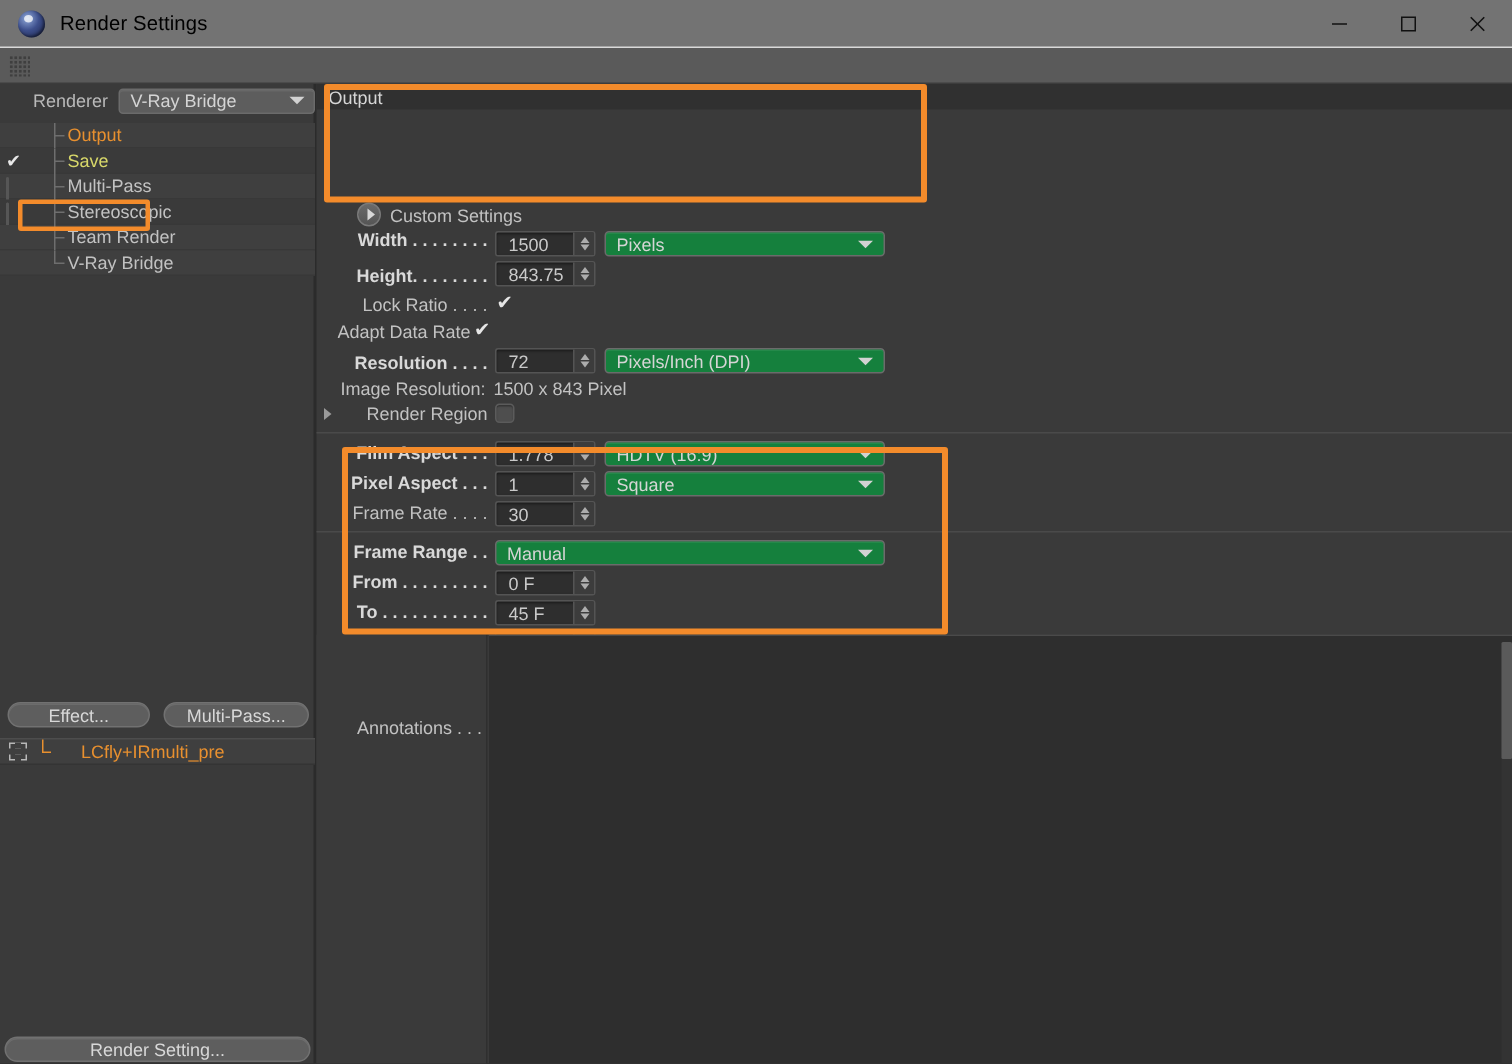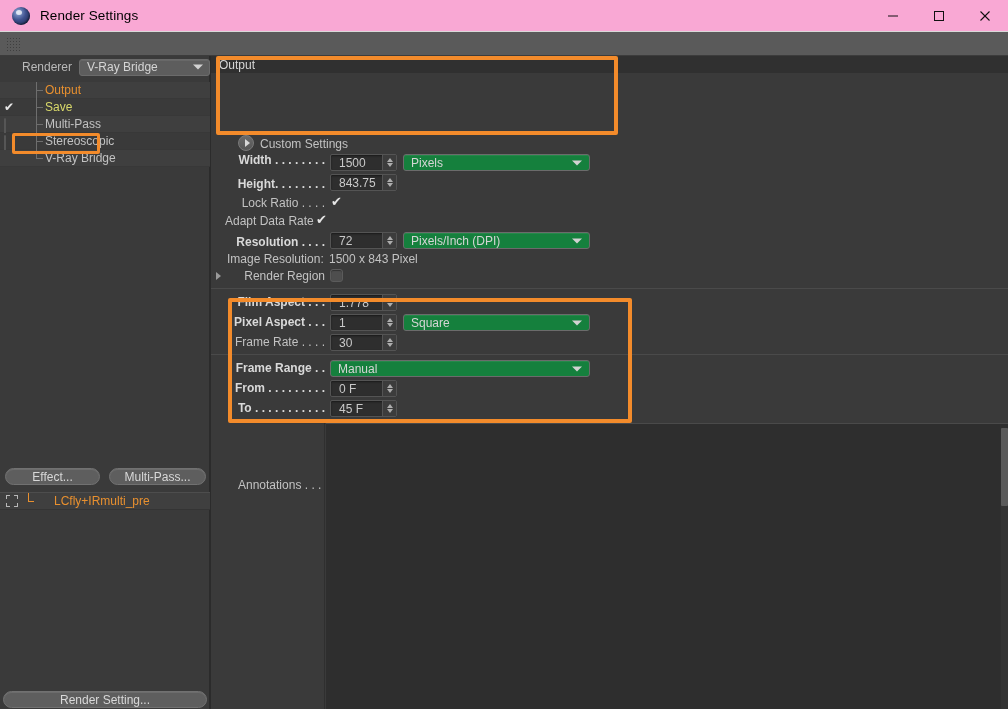--- a/index.html
+++ b/index.html
@@ -9,21 +9,21 @@
     background:#2b2b2b;
     color:#c8c8c8;
     font-size:12px;
     -webkit-font-smoothing:antialiased;
   }
   .win{ position:relative; width:1008px; height:709px; }
 
   
   .titlebar{
     position:absolute; left:0; top:0; width:1008px; height:32px;
-    background:#f9a8d4; border-bottom:1px solid #d9d9d9;
+    background:#737373; border-bottom:1px solid #d9d9d9;
     display:flex; align-items:center;
   }
   .tb-icon{ width:18px; height:18px; margin-left:12px; position:relative; }
   .tb-icon .orb{
     position:absolute; left:0; top:0; width:18px; height:18px; border-radius:50%;
     background:radial-gradient(circle at 34% 30%, #8fa8d8 0%, #3d4f8c 45%, #1b2449 100%);
     box-shadow:inset -1px -1px 2px rgba(0,0,0,.5);
   }
   .tb-icon .orb:after{
     content:""; position:absolute; left:4px; top:3px; width:6px; height:5px;
@@ -302,20 +302,25 @@
         <span class="tlabel">Multi-Pass</span>
       </div>
 
       <div class="trow alt">
         <span class="tcheck"><span class="box"></span></span>
         <span class="tline"></span>
         <span class="tdash"></span>
         <span class="tlabel">Stereoscopic</span>
       </div>
 
+      <div class="trow">
+        <span class="tline"></span>
+        <span class="tdash"></span>
+        <span class="tlabel">Team Render</span>
+      </div>
 
 
       <div class="trow">
         <span class="tline last"></span>
         <span class="tdash"></span>
         <span class="tlabel">V-Ray Bridge</span>
       </div>
 
     </div>
 
@@ -395,20 +400,24 @@
 
     <div class="divider" style="left:0px; top:232px; width:797px;"></div>
 
     <div class="lbl b" style="left:14px; top:239px; width:100px;">Film Aspect . . .</div>
     <div class="numfield" style="left:119px; top:238px; width:67px;">
       <span>1.778</span>
       <span class="spin">
           <i class="up"></i>
           <i class="dn"></i>
         </span>
+    </div>
+    <div class="selectbox" style="left:192px; top:238px; width:187px;">
+      <span>HDTV (16:9)</span>
+      <span class="caret"></span>
     </div>
 
     <div class="lbl b" style="left:14px; top:259px; width:100px;">Pixel Aspect . . .</div>
     <div class="numfield" style="left:119px; top:258px; width:67px;">
       <span>1</span>
       <span class="spin">
           <i class="up"></i>
           <i class="dn"></i>
         </span>
     </div>

